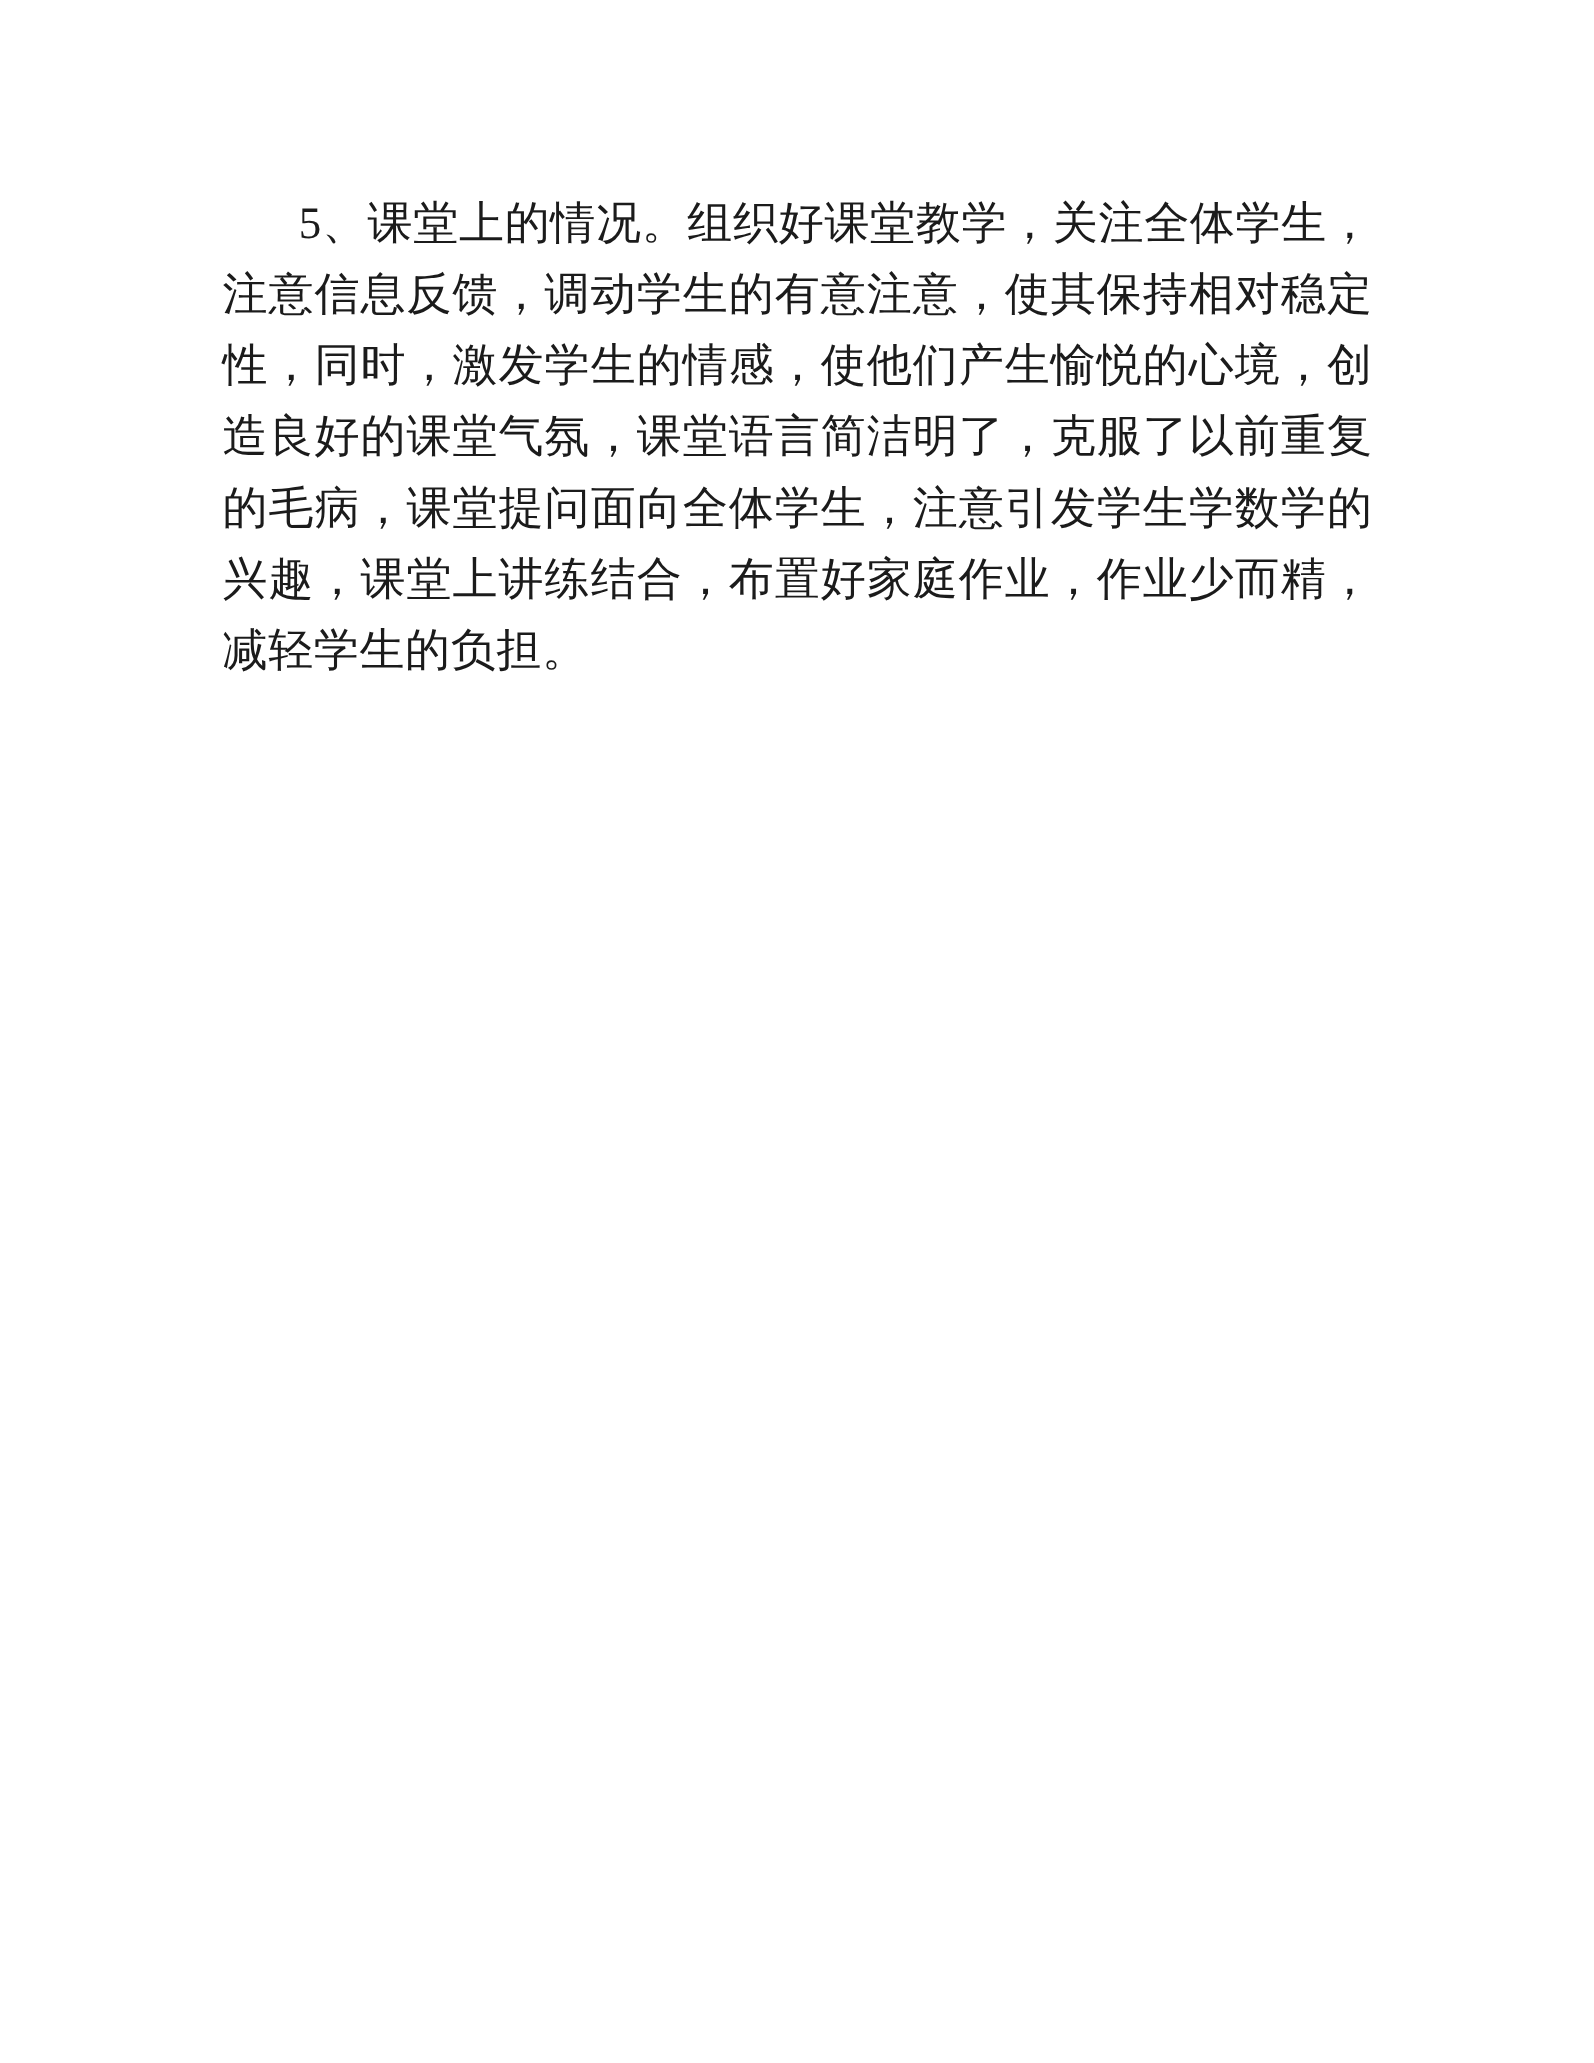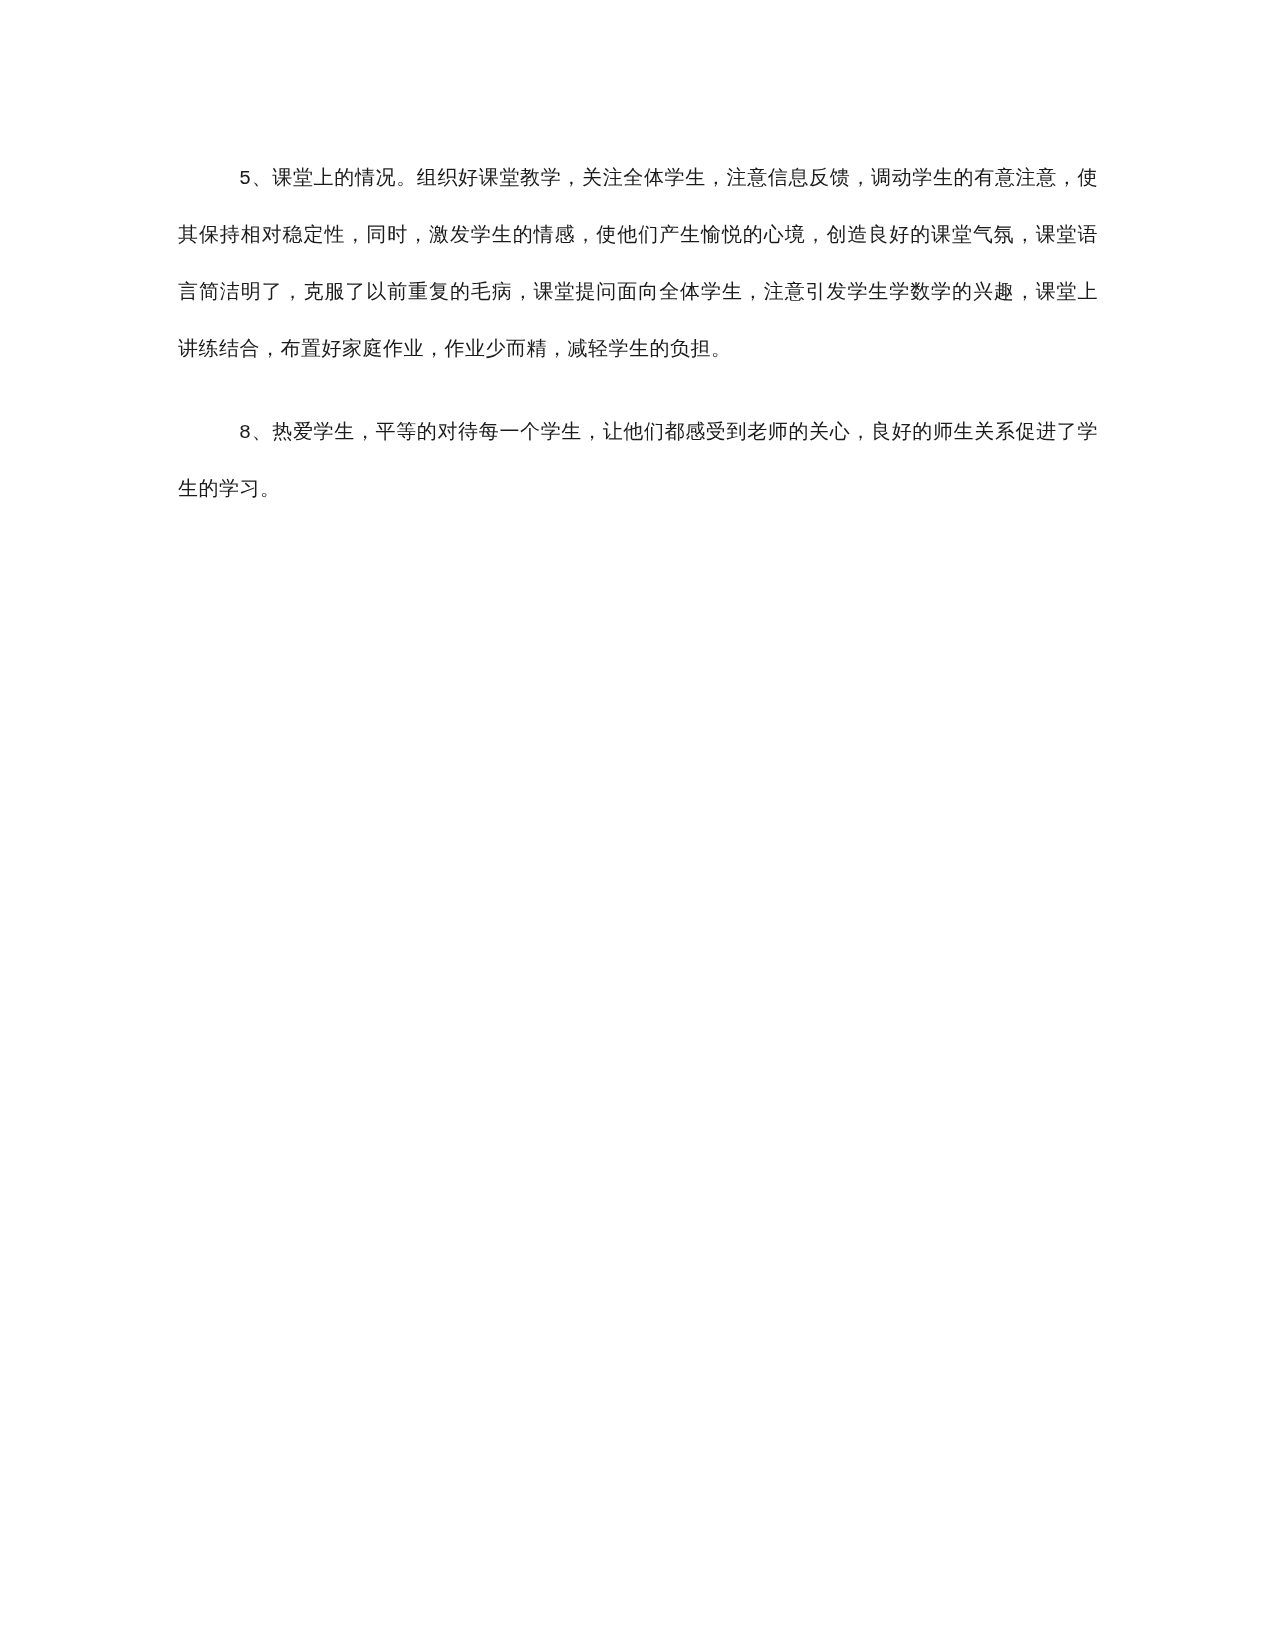--- a/index.html
+++ b/index.html
@@ -19,35 +19,34 @@
     height: 1650px;
     background: #ffffff;
     box-sizing: border-box;
     padding: 150px 178px 120px 178px;
   }
   .doc-body {
     width: 920px;
   }
   .para {
     margin: 0 0 26px 0;
-    font-size: 20px;
+    font-size: 36px;
     line-height: 57px;
     text-align: justify;
     text-justify: inter-ideograph;
     text-indent: 61px;
     letter-spacing: 0.5px;
     color: #1b1b1b;
     word-break: break-all;
-    font-family: Liberation Mono, monospace;
+    font-family: Liberation Serif, serif;
   }
   .para:last-child {
     margin-bottom: 0;
   }
 </style>
 </head>
 <body>
 
 <div class="page">
   <div class="doc-body">
     <p class="para">5、课堂上的情况。组织好课堂教学，关注全体学生，注意信息反馈，调动学生的有意注意，使其保持相对稳定性，同时，激发学生的情感，使他们产生愉悦的心境，创造良好的课堂气氛，课堂语言简洁明了，克服了以前重复的毛病，课堂提问面向全体学生，注意引发学生学数学的兴趣，课堂上讲练结合，布置好家庭作业，作业少而精，减轻学生的负担。</p>
-    <p class="para">8、热爱学生，平等的对待每一个学生，让他们都感受到老师的关心，良好的师生关系促进了学生的学习。</p>
   </div>
 </div>
 
 </body></html>

